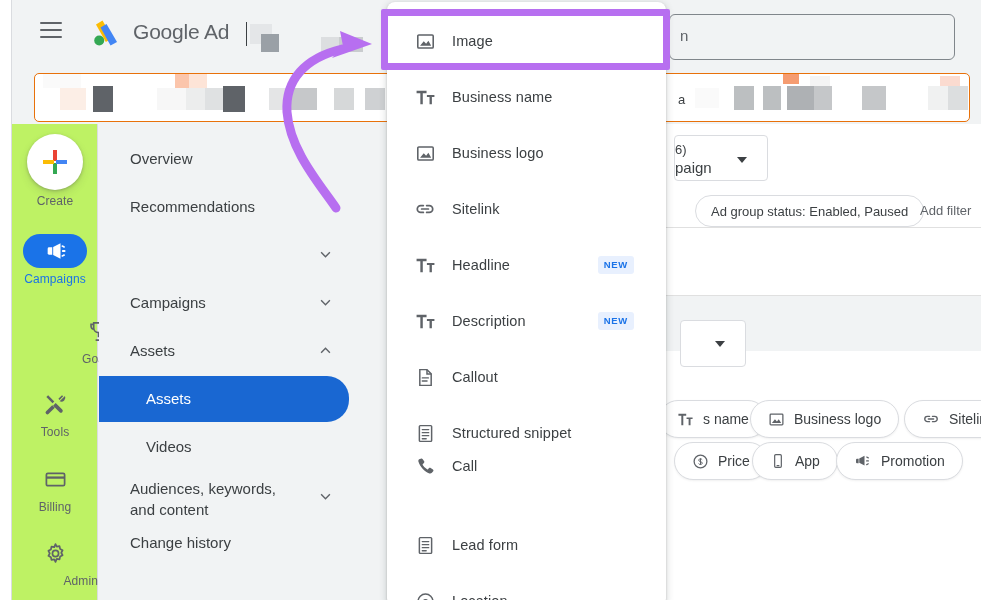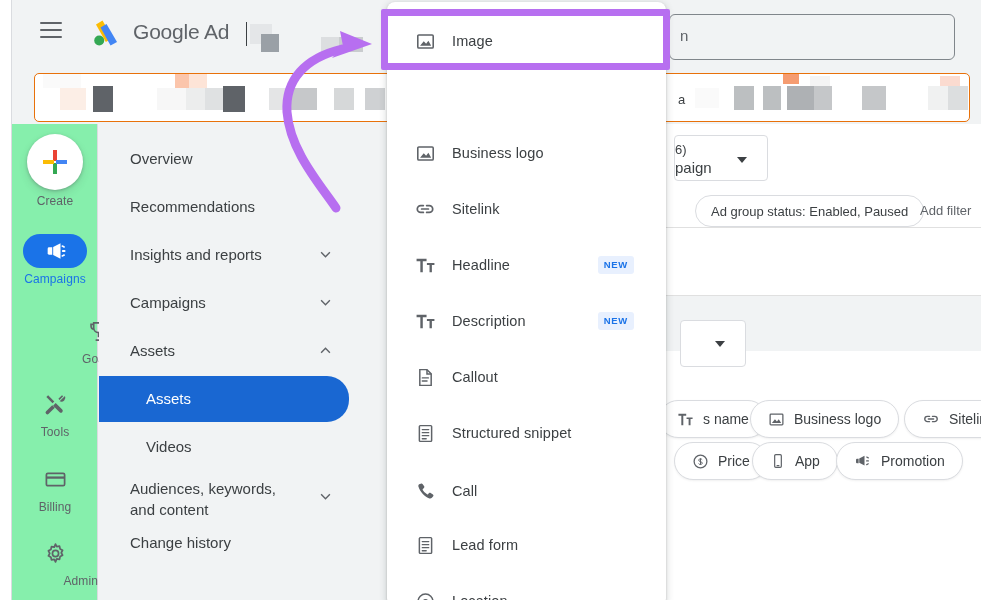--- a/index.html
+++ b/index.html
@@ -105,21 +105,21 @@
   .notice-text {
     position: absolute;
     font-size: 13px; color: #3c4043;
   }
 
   
   .rail {
     position: absolute;
     left: 0; top: 124px;
     width: 86px; height: 476px;
-    background: #86efac;
+    background: #bef264;
     border-right: 1px solid #dadce0;
   }
   .rail-item {
     position: absolute;
     left: 0; width: 86px;
     text-align: center;
     cursor: pointer;
   }
   .rail-icon-wrap {
     width: 56px; height: 56px;
@@ -480,21 +480,20 @@
 
       <div class="subnav-item" style="top:13px;">
         <div class="subnav-label">Overview</div>
       </div>
 
       <div class="subnav-item" style="top:61px;">
         <div class="subnav-label">Recommendations</div>
       </div>
 
       <div class="subnav-item" style="top:109px;">
-        <div class="subnav-label">Insights and reports</div>
         <svg class="subnav-chevron" viewBox="0 0 12 8" fill="none" stroke="#5f6368" stroke-width="1.6">
             <path d="M1 1.5 6 6.5 11 1.5"></path>
           </svg>
       </div>
 
       <div class="subnav-item" style="top:157px;">
         <div class="subnav-label">Campaigns</div>
         <svg class="subnav-chevron" viewBox="0 0 12 8" fill="none" stroke="#5f6368" stroke-width="1.6">
             <path d="M1 1.5 6 6.5 11 1.5"></path>
           </svg>
@@ -611,20 +610,29 @@
     <div class="menu-item" style="top:11px;">
       <div class="menu-icon">
         <svg width="21" height="21" viewBox="0 0 24 24" fill="none" stroke="#5f6368" stroke-width="1.8">
           <rect x="3.2" y="4.6" width="17.6" height="14.8" rx="1.2"></rect>
           <path d="M5.8 16.8 10 11.6l2.7 3 2.6-3.4 3.2 5.6z" fill="#5f6368" stroke="none"></path>
         </svg>
       </div>
       <div class="menu-text">Image</div>
     </div>
 
+    <div class="menu-item" style="top:67px;">
+      <div class="menu-icon">
+        <svg width="21" height="21" viewBox="0 0 24 24" fill="#5f6368">
+          <path d="M1.8 4.3h11.4v2.7H8.9V19.6H6.1V7H1.8z"></path>
+          <path d="M13.6 9.2h8.6v2.3h-2.9v8.1h-2.7v-8.1h-3z"></path>
+        </svg>
+      </div>
+      <div class="menu-text">Business name</div>
+    </div>
 
     <div class="menu-item" style="top:123px;">
       <div class="menu-icon">
         <svg width="21" height="21" viewBox="0 0 24 24" fill="none" stroke="#5f6368" stroke-width="1.8">
           <rect x="3.2" y="4.6" width="17.6" height="14.8" rx="1.2"></rect>
           <path d="M5.8 16.8 10 11.6l2.7 3 2.6-3.4 3.2 5.6z" fill="#5f6368" stroke="none"></path>
         </svg>
       </div>
       <div class="menu-text">Business logo</div>
     </div>
@@ -676,21 +684,21 @@
       <div class="menu-icon">
         <svg width="21" height="21" viewBox="0 0 24 24" fill="none" stroke="#5f6368" stroke-width="1.7">
           <path d="M5.5 3h8.2l4.8 4.8V21H5.5z"></path>
           <path d="M13.7 3v5h4.8"></path>
           <path d="M8.3 12.5h7M8.3 16h5.5" stroke-width="1.5" stroke-linecap="round"></path>
         </svg>
       </div>
       <div class="menu-text">Callout</div>
     </div>
 
-    <div class="menu-item" style="top:461px;">
+    <div class="menu-item" style="top:436px;">
       <div class="menu-icon">
         <svg width="21" height="21" viewBox="0 0 24 24" fill="#5f6368">
           <path d="M6.6 3.2c.6-.5 1.5-.4 2 .3l1.9 2.6c.4.6.3 1.4-.3 1.9L9 9.1c-.3.3-.4.7-.2 1.1a13 13 0 0 0 5 5c.4.2.8.1 1.1-.2l1.1-1.2c.5-.5 1.3-.6 1.9-.2l2.6 1.9c.7.5.8 1.4.3 2l-1.5 1.6c-.7.8-1.8 1.1-2.8.8C11.4 18.3 5.7 12.6 3.9 6.4c-.3-1 0-2.1.8-2.8z"></path>
         </svg>
       </div>
       <div class="menu-text">Call</div>
     </div>
 
     <div class="menu-item" style="top:515px;">
       <div class="menu-icon">

